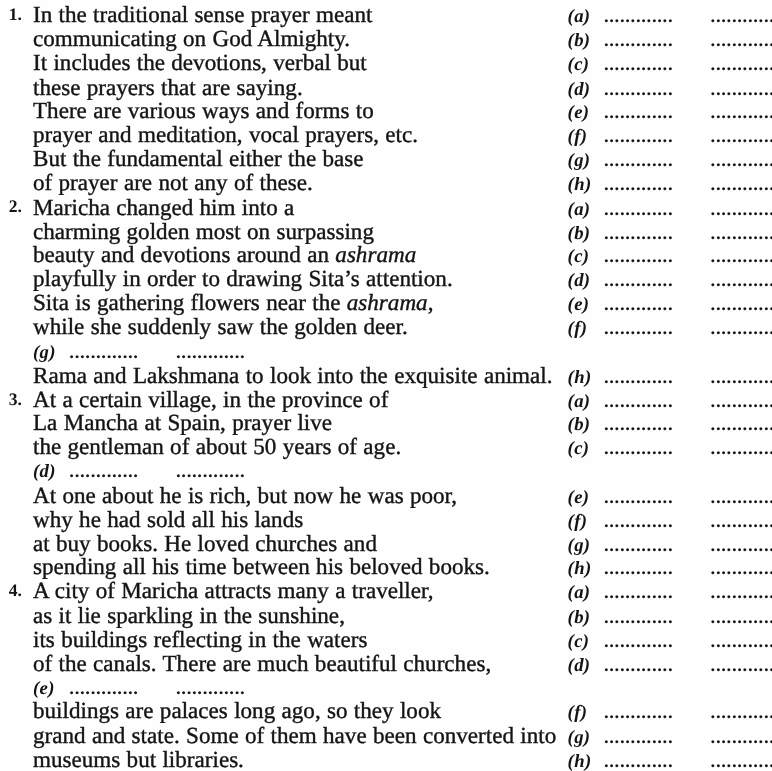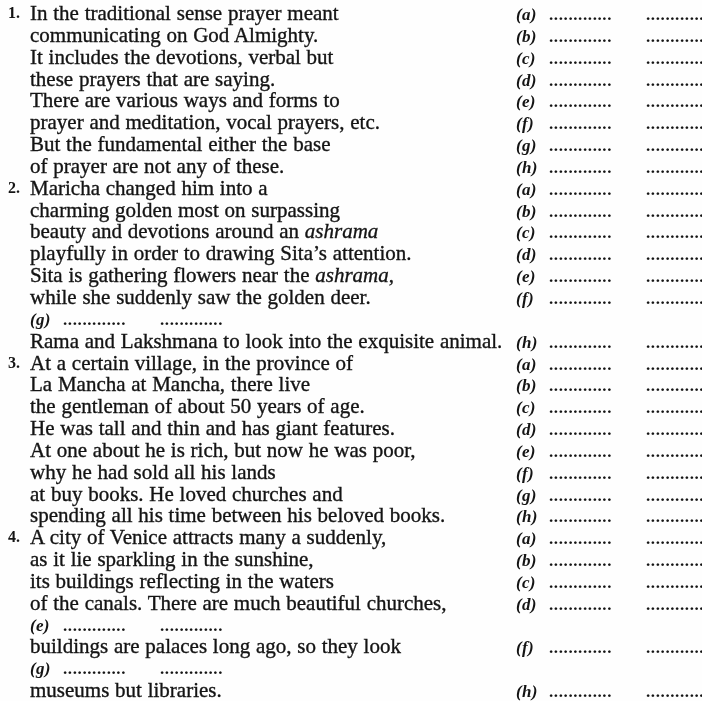--- a/index.html
+++ b/index.html
@@ -184,35 +184,34 @@
       </div>
       <div class="row">
         <span class="cell-num">3.</span>
         <span class="cell-text"><span>At a certain village, in the province of</span></span>
         <span class="cell-label">(a)</span>
         <span class="cell-dots1"><span class="leader">.............</span></span>
         <span class="cell-dots2"><span class="leader">.............</span></span>
       </div>
       <div class="row">
         <span class="cell-num"></span>
-        <span class="cell-text"><span>La Mancha at Mancha, there live</span></span>
+        <span class="cell-text"><span>La Mancha at Spain, prayer live</span></span>
         <span class="cell-label">(b)</span>
         <span class="cell-dots1"><span class="leader">.............</span></span>
         <span class="cell-dots2"><span class="leader">.............</span></span>
       </div>
       <div class="row">
         <span class="cell-num"></span>
         <span class="cell-text"><span>the gentleman of about 50 years of age.</span></span>
         <span class="cell-label">(c)</span>
         <span class="cell-dots1"><span class="leader">.............</span></span>
         <span class="cell-dots2"><span class="leader">.............</span></span>
       </div>
       <div class="row">
         <span class="cell-num"></span>
-        <span class="cell-text"><span>He was tall and thin and has giant features.</span></span>
         <span class="cell-label">(d)</span>
         <span class="cell-dots1"><span class="leader">.............</span></span>
         <span class="cell-dots2"><span class="leader">.............</span></span>
       </div>
       <div class="row">
         <span class="cell-num"></span>
         <span class="cell-text"><span>At one about he is rich, but now he was poor,</span></span>
         <span class="cell-label">(e)</span>
         <span class="cell-dots1"><span class="leader">.............</span></span>
         <span class="cell-dots2"><span class="leader">.............</span></span>
@@ -233,21 +232,21 @@
       </div>
       <div class="row">
         <span class="cell-num"></span>
         <span class="cell-text"><span>spending all his time between his beloved books.</span></span>
         <span class="cell-label">(h)</span>
         <span class="cell-dots1"><span class="leader">.............</span></span>
         <span class="cell-dots2"><span class="leader">.............</span></span>
       </div>
       <div class="row">
         <span class="cell-num">4.</span>
-        <span class="cell-text"><span>A city of Venice attracts many a suddenly,</span></span>
+        <span class="cell-text"><span>A city of Maricha attracts many a traveller,</span></span>
         <span class="cell-label">(a)</span>
         <span class="cell-dots1"><span class="leader">.............</span></span>
         <span class="cell-dots2"><span class="leader">.............</span></span>
       </div>
       <div class="row">
         <span class="cell-num"></span>
         <span class="cell-text"><span>as it lie sparkling in the sunshine,</span></span>
         <span class="cell-label">(b)</span>
         <span class="cell-dots1"><span class="leader">.............</span></span>
         <span class="cell-dots2"><span class="leader">.............</span></span>
@@ -274,20 +273,21 @@
       </div>
       <div class="row">
         <span class="cell-num"></span>
         <span class="cell-text"><span>buildings are palaces long ago, so they look</span></span>
         <span class="cell-label">(f)</span>
         <span class="cell-dots1"><span class="leader">.............</span></span>
         <span class="cell-dots2"><span class="leader">.............</span></span>
       </div>
       <div class="row">
         <span class="cell-num"></span>
+        <span class="cell-text"><span>grand and state. Some of them have been converted into</span></span>
         <span class="cell-label">(g)</span>
         <span class="cell-dots1"><span class="leader">.............</span></span>
         <span class="cell-dots2"><span class="leader">.............</span></span>
       </div>
       <div class="row">
         <span class="cell-num"></span>
         <span class="cell-text"><span>museums but libraries.</span></span>
         <span class="cell-label">(h)</span>
         <span class="cell-dots1"><span class="leader">.............</span></span>
         <span class="cell-dots2"><span class="leader">.............</span></span>

